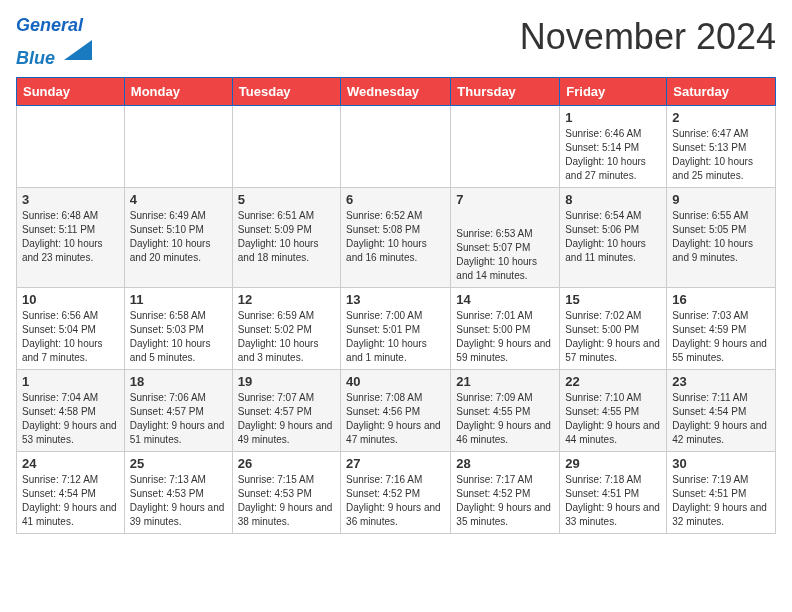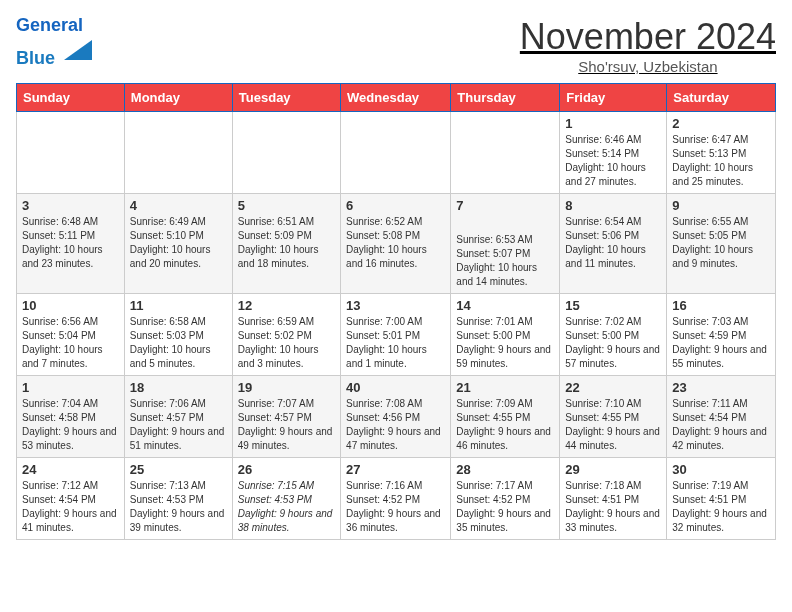--- a/index.html
+++ b/index.html
@@ -21,29 +21,29 @@
       align-items: center;
     }
     .logo-text {
       font-size: 18px;
       font-weight: bold;
       color: #333;
       line-height: 1.1;
     }
     .logo-text span {
       color: #1565c0;
+      font-style: italic;
     }
     .logo-icon {
       width: 28px;
       height: 28px;
       margin-left: 4px;
     }
     .title-block {
-      text-align: center;
-      text-decoration: underline;
+      text-align: left;
     }
     .month-title {
       font-size: 36px;
       font-weight: normal;
       color: #333;
     }
     .location {
       font-size: 15px;
       color: #555;
     }
@@ -100,21 +100,20 @@
         <span style="color:#1a7abf;">Blue</span>
         
         <svg class="logo-icon" viewBox="0 0 28 20">
           <polygon points="0,20 28,20 28,0" fill="#1a7abf"></polygon>
         </svg>
       </div>
     </div>
   </div>
   <div class="title-block">
     <div class="month-title">November 2024</div>
-    <div class="location">Sho'rsuv, Uzbekistan</div>
   </div>
 </div>
 
 <table>
   <thead>
     <tr id="header-row">
         <th>Sunday</th>
         <th>Monday</th>
         <th>Tuesday</th>
         <th>Wednesday</th>
@@ -283,21 +282,21 @@
 Daylight: 9 hours and 41 minutes.</div>
         </td>
         <td>
           <div class="day-num">25</div>
           <div class="day-info" style="white-space: pre-wrap;">Sunrise: 7:13 AM
 Sunset: 4:53 PM
 Daylight: 9 hours and 39 minutes.</div>
         </td>
         <td>
           <div class="day-num">26</div>
-          <div class="day-info" style="white-space: pre-wrap; font-style: italic;">Sunrise: 7:15 AM
+          <div class="day-info" style="white-space: pre-wrap;">Sunrise: 7:15 AM
 Sunset: 4:53 PM
 Daylight: 9 hours and 38 minutes.</div>
         </td>
         <td>
           <div class="day-num">27</div>
           <div class="day-info" style="white-space: pre-wrap;">Sunrise: 7:16 AM
 Sunset: 4:52 PM
 Daylight: 9 hours and 36 minutes.</div>
         </td>
         <td>

